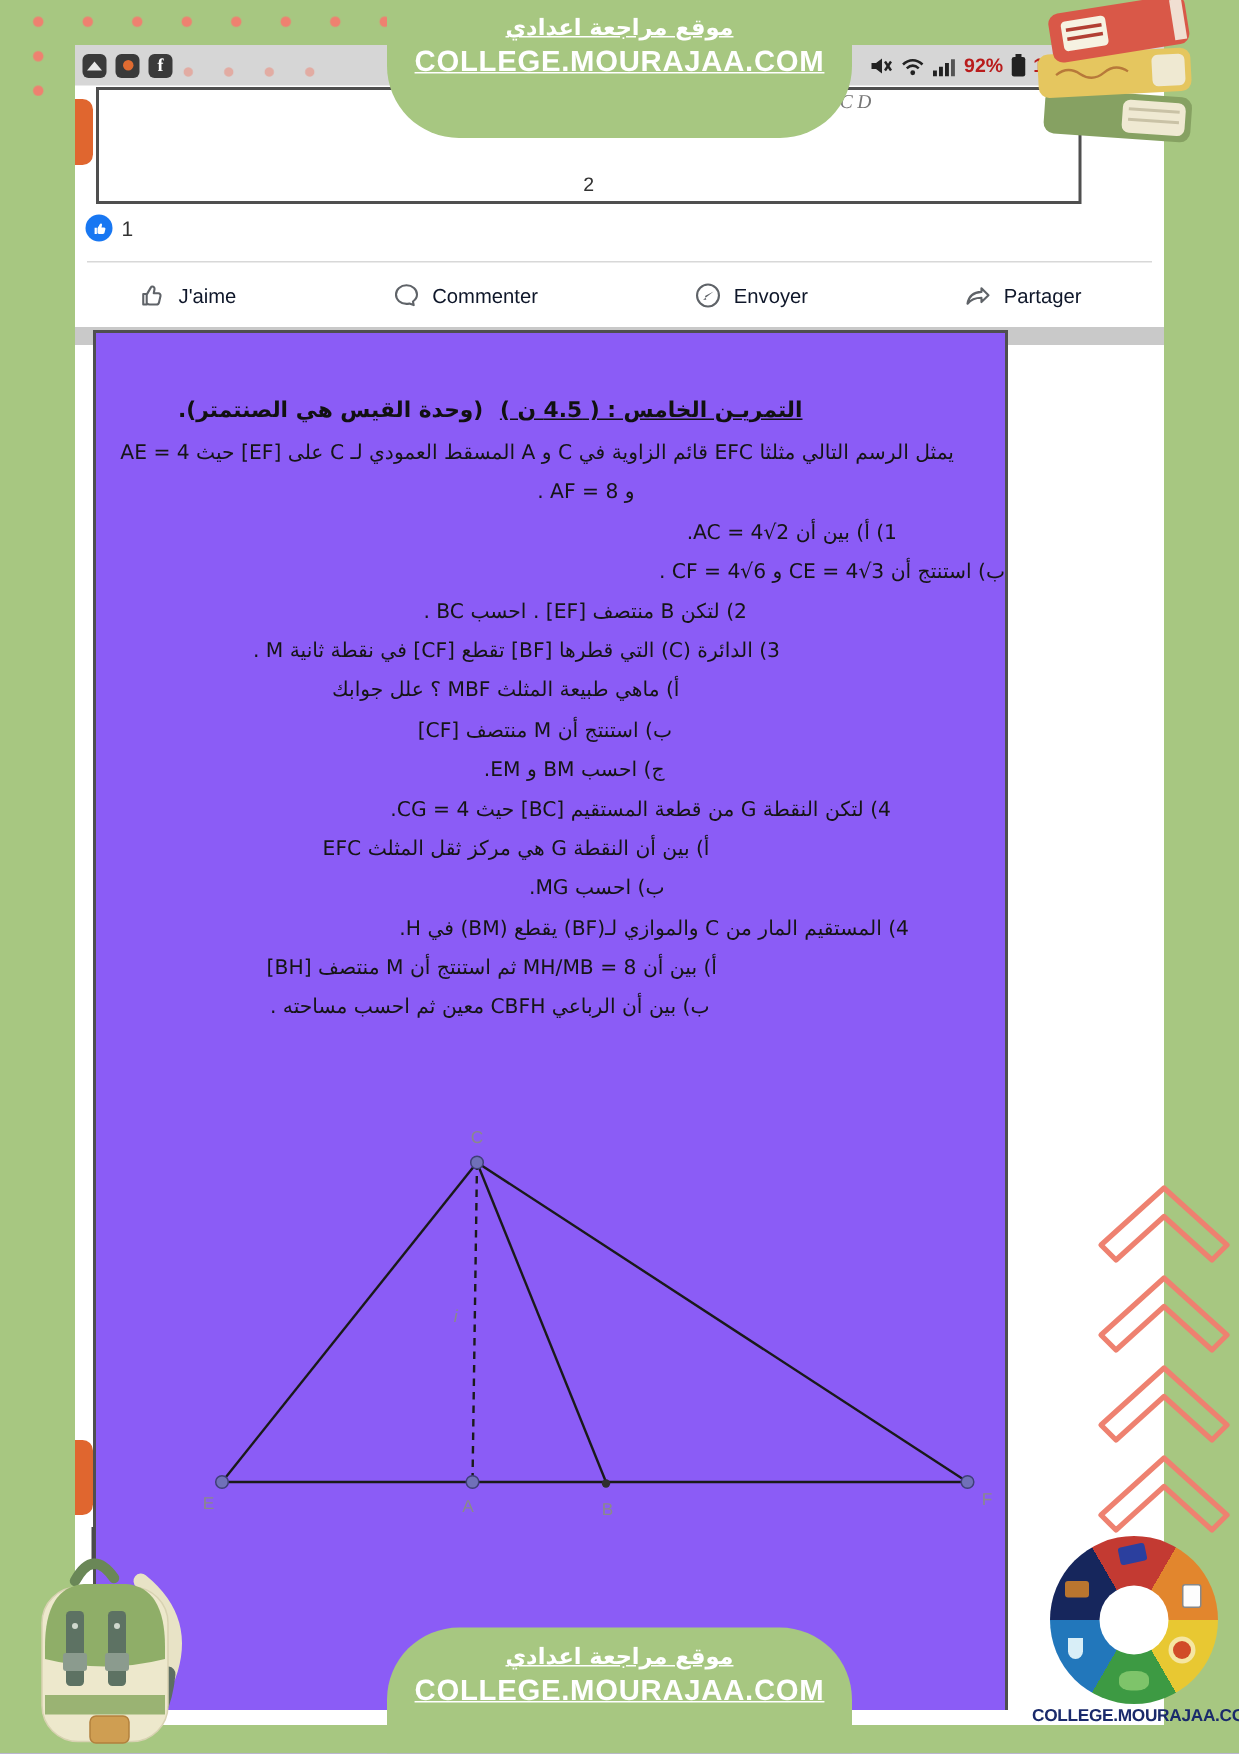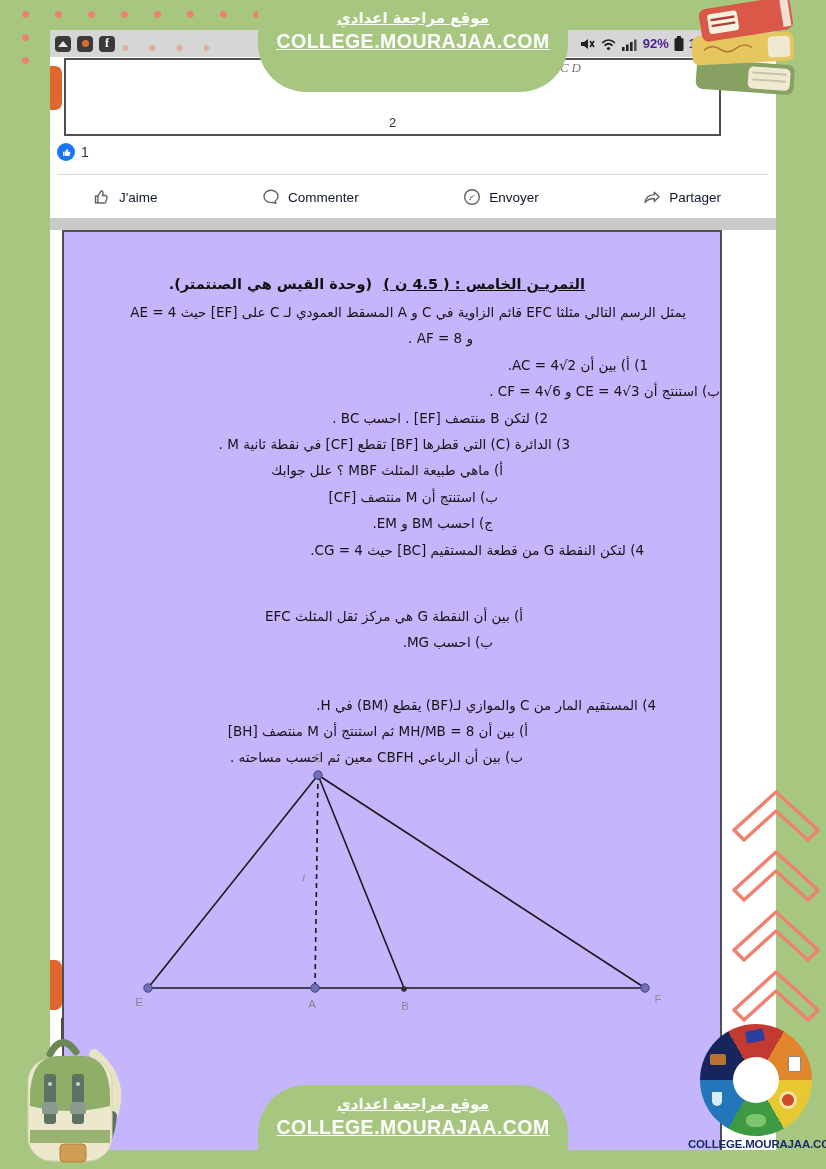--- a/index.html
+++ b/index.html
@@ -18,21 +18,21 @@
   .page { position:absolute; left:50px; top:30px; width:726px; height:1120px; background:#ffffff; z-index:1; }
 
   
   .statusbar { position:absolute; left:50px; top:30px; width:726px; height:27px; background:#d6d6d6;
     display:flex; align-items:center; justify-content:space-between; padding:0 80px 0 5px; z-index:2; }
   .sb-left { display:flex; gap:6px; align-items:center; }
   .sb-ico { width:16px; height:16px; border-radius:4px; background:#3a3a3a; position:relative; display:flex; align-items:center; justify-content:center; }
   .sb-ico .tri { width:0; height:0; border-left:5px solid transparent; border-right:5px solid transparent; border-bottom:6px solid #e8e8e8; }
   .sb-ico .dot { width:7px; height:7px; border-radius:50%; background:#e06b31; }
   .sb-ico .f { color:#fff; font-size:12px; font-weight:bold; font-family:"Liberation Serif",serif; }
-  .sb-right { display:flex; gap:5px; align-items:center; color:#4c1d95; font-size:13px; font-weight:bold; }
+  .sb-right { display:flex; gap:5px; align-items:center; color:#b91c1c; font-size:13px; font-weight:bold; }
 
   
   .banner { position:absolute; left:258px; top:0; width:310px; height:92px; background:#a7c781;
     border-radius:0 0 48px 48px; z-index:5; text-align:center; color:#fff; }
   .banner .ar { font-size:15px; font-weight:bold; text-decoration:underline; margin-top:9px;
     font-family:"DejaVu Sans", sans-serif; }
   .banner .dom { font-size:19.5px; font-weight:bold; text-decoration:underline; letter-spacing:.5px; margin-top:3px; }
 
   
   .prevbox { position:absolute; left:64px; top:58px; width:657px; height:78px; background:#fff;
@@ -44,21 +44,21 @@
   .likerow { position:absolute; left:57px; top:143px; display:flex; align-items:center; gap:6px; z-index:2; }
   .like-badge { width:18px; height:18px; border-radius:50%; background:#1877f2; display:flex; align-items:center; justify-content:center; }
   .like-count { font-size:14px; color:#333; }
   .divider { position:absolute; left:58px; top:174px; width:710px; height:1px; background:#d8d8d8; z-index:2; }
   .actionbar { position:absolute; left:50px; top:176px; width:726px; height:42px; display:flex;
     align-items:center; justify-content:space-between; padding:0 55px 0 42px; z-index:2; }
   .action { display:flex; align-items:center; gap:7px; color:#0f172a; font-size:13.5px; background:none; border:none; cursor:pointer; font-family:"Liberation Sans",sans-serif; }
   .graybar { position:absolute; left:50px; top:218px; width:726px; height:12px; background:#c9c9c9; z-index:2; }
 
   
-  .docbox { position:absolute; left:62px; top:230px; width:660px; height:920px; background:#c4b5fd;
+  .docbox { position:absolute; left:62px; top:220px; width:610px; height:920px; background:#8b5cf6;
     border:2px solid #4f4f4f; border-bottom:none; z-index:2; overflow:hidden; }
   .doc-title { position:absolute; top:44px; left:10px; right:135px; direction:rtl; text-align:right;
     font-family:"DejaVu Sans", sans-serif; font-size:14.5px; font-weight:bold; color:#111; }
   .doc-title .t1 { text-decoration:underline; }
   .doc-title .t2 { margin-right:6px; }
   .doc-lines { position:absolute; top:72px; left:0; right:0; }
   .ex-line { height:26.4px; direction:rtl; text-align:right; white-space:nowrap; overflow:visible;
     font-family:"DejaVu Sans", sans-serif; font-size:13.5px; color:#151515; }
 
   
@@ -200,23 +200,23 @@
         <div class="ex-line" dir="rtl" style="padding-left: 6px; padding-right: 34px;">يمثل الرسم التالي مثلثا EFC قائم الزاوية في C و A المسقط العمودي لـ C على [EF] حيث AE = 4</div>
         <div class="ex-line" dir="rtl" style="padding-left: 6px; padding-right: 247px; margin-left: 45px;">و AF = 8 .</div>
         <div class="ex-line" dir="rtl" style="padding-left: 6px; padding-right: 72px;">1) أ) بين أن AC = 4√2.</div>
         <div class="ex-line" dir="rtl" style="padding-left: 6px; ">ب) استنتج أن CE = 4√3 و CF = 4√6 .</div>
         <div class="ex-line" dir="rtl" style="padding-left: 6px; padding-right: 172px;">2) لتكن B منتصف [EF] .   احسب BC .</div>
         <div class="ex-line" dir="rtl" style="padding-left: 6px; padding-right: 150px;">3) الدائرة (C) التي قطرها [BF] تقطع [CF] في نقطة ثانية M .</div>
         <div class="ex-line" dir="rtl" style="padding-left: 6px; padding-right: 217px;">أ) ماهي طبيعة المثلث MBF ؟ علل جوابك</div>
         <div class="ex-line" dir="rtl" style="padding-left: 6px; padding-right: 222px;">ب) استنتج أن M منتصف [CF]</div>
         <div class="ex-line" dir="rtl" style="padding-left: 16px; padding-right: 227px;">ج) احسب BM و EM.</div>
         <div class="ex-line" dir="rtl" style="padding-left: 6px; padding-right: 76px;">4) لتكن النقطة G من قطعة المستقيم [BC] حيث CG = 4.</div>
-        <div class="ex-line" dir="rtl" style="padding-left: 6px; padding-right: 197px; margin-top: 40px;">أ) بين أن النقطة G هي مركز ثقل المثلث EFC</div>
+        <div class="ex-line" dir="rtl" style="padding-left: 6px; padding-right: 197px;">أ) بين أن النقطة G هي مركز ثقل المثلث EFC</div>
         <div class="ex-line" dir="rtl" style="padding-left: 6px; padding-right: 227px;">ب) احسب MG.</div>
-        <div class="ex-line" dir="rtl" style="padding-left: 6px; padding-right: 64px; margin-top: 36px;">4) المستقيم المار من C والموازي لـ(BF) يقطع (BM) في H.</div>
+        <div class="ex-line" dir="rtl" style="padding-left: 6px; padding-right: 64px;">4) المستقيم المار من C والموازي لـ(BF) يقطع (BM) في H.</div>
         <div class="ex-line" dir="rtl" style="padding-left: 6px; padding-right: 192px;">أ) بين أن MH/MB = 8 ثم استنتج أن M منتصف [BH]</div>
         <div class="ex-line" dir="rtl" style="padding-left: 6px; padding-right: 197px;">ب) بين أن الرباعي CBFH معين ثم احسب مساحته .</div>
       </div>
   </div>
 
   <svg class="figure" width="560" height="266" viewBox="0 0 560 266">
     <line x1="33" y1="240" x2="530" y2="240" stroke="#1a1a1a" stroke-width="1.6"></line>
     <line x1="33" y1="240" x2="203" y2="27" stroke="#1a1a1a" stroke-width="1.6"></line>
     <line x1="203" y1="27" x2="289" y2="240" stroke="#1a1a1a" stroke-width="1.6"></line>
     <line x1="203" y1="27" x2="530" y2="240" stroke="#1a1a1a" stroke-width="1.6"></line>

